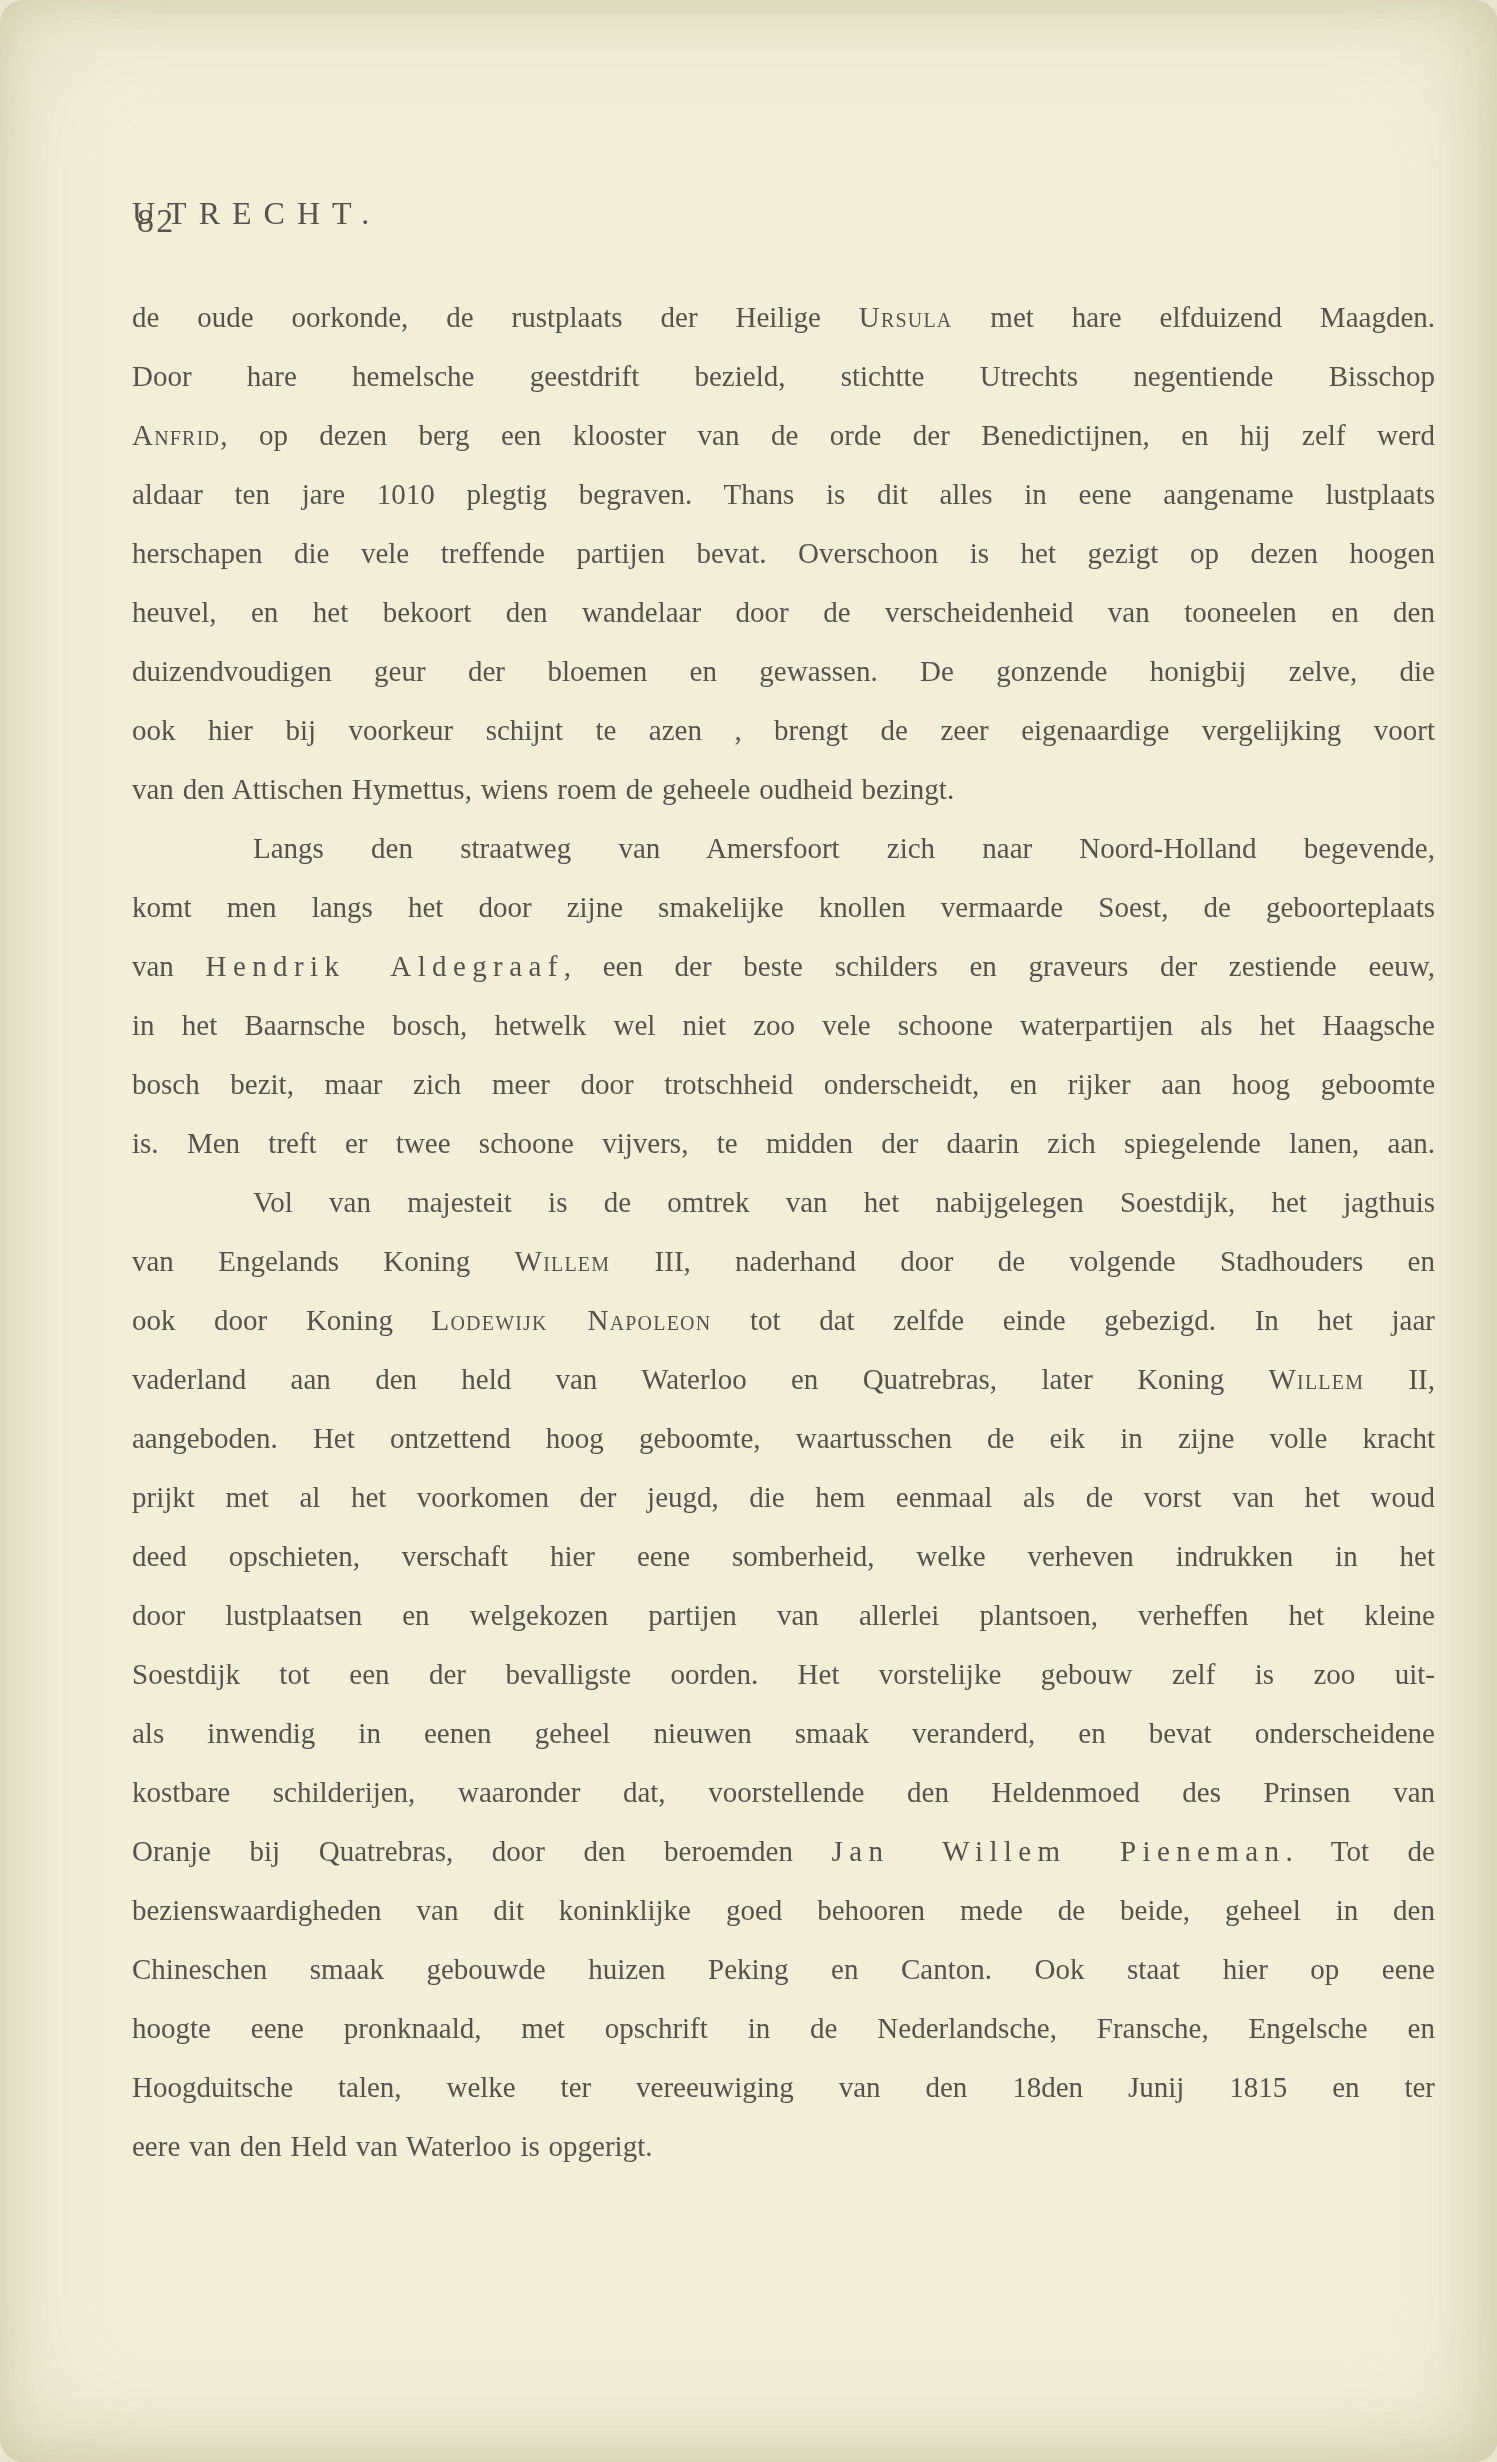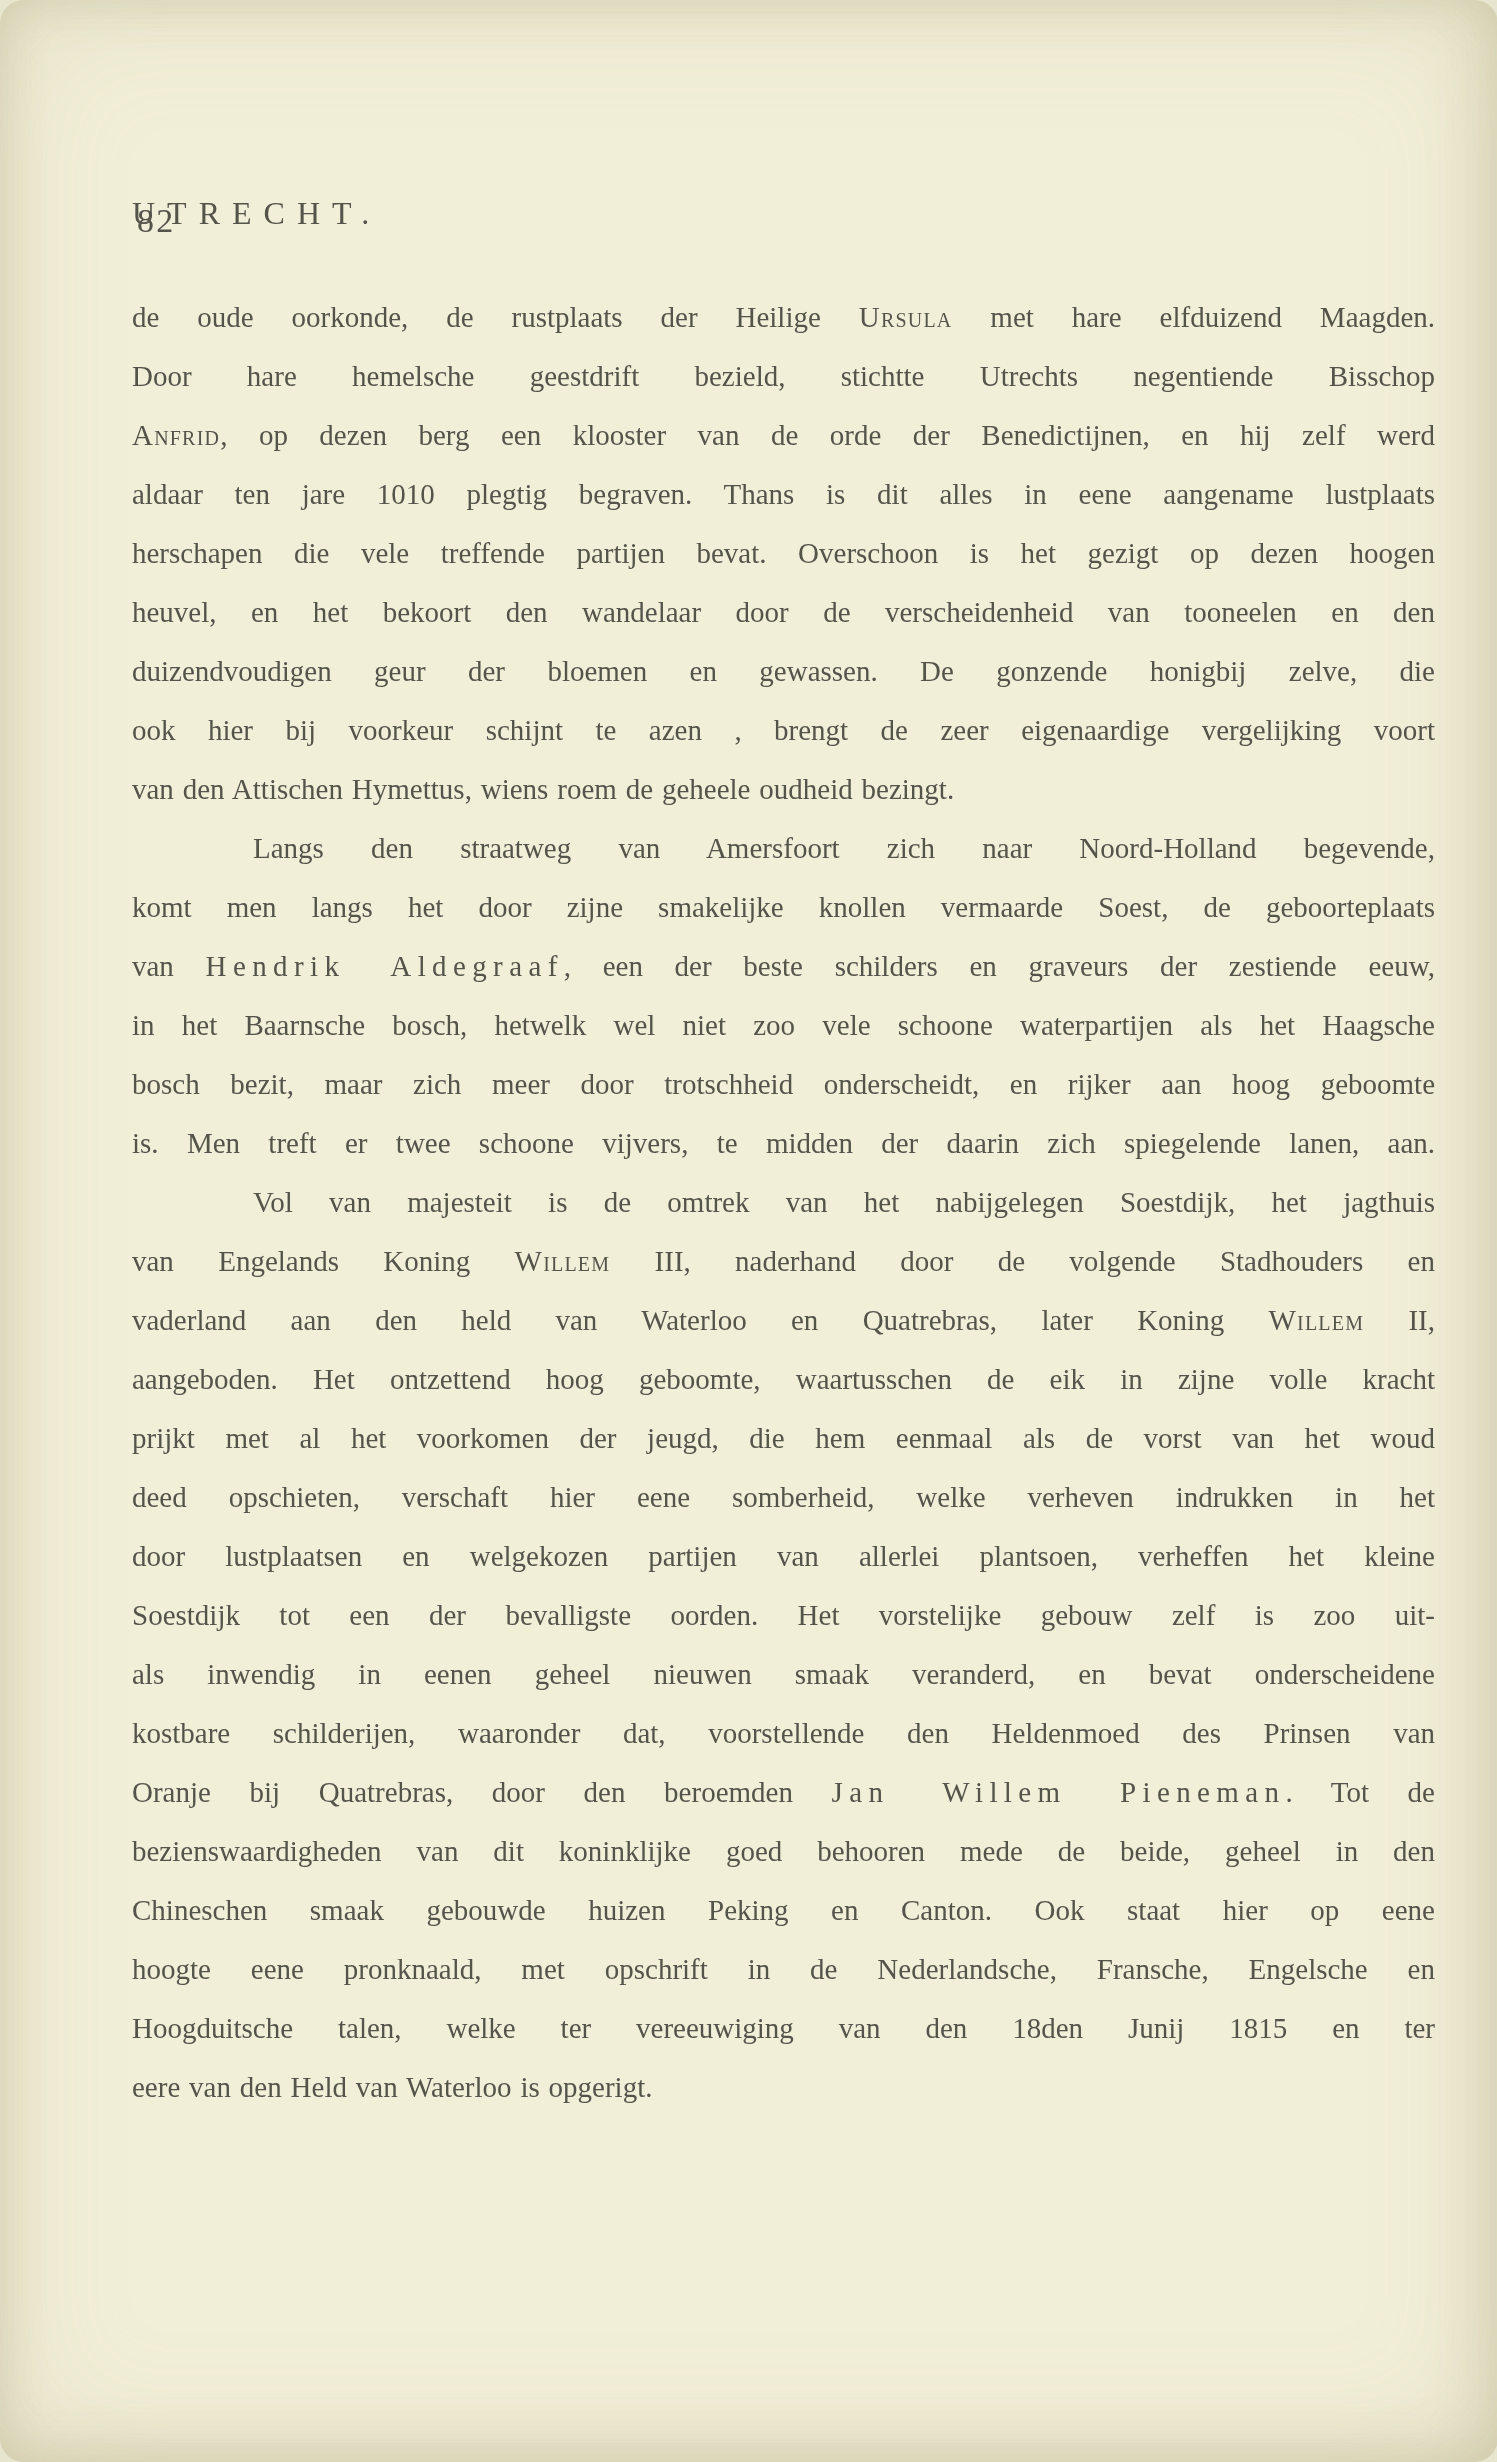--- a/index.html
+++ b/index.html
@@ -74,20 +74,21 @@
       <div class="line">ook hier bij voorkeur schijnt te azen , brengt de zeer eigenaardige vergelijking voort</div>
       <div class="line noj">van den Attischen <span class="it">Hymettus</span>, wiens roem de geheele oudheid bezingt.</div>
       <div class="line ind">Langs den straatweg van Amersfoort zich naar Noord-Holland begevende,</div>
       <div class="line">komt men langs het door zijne smakelijke knollen vermaarde <span class="it">Soest</span>, de geboorteplaats</div>
       <div class="line">van <span class="ls">Hendrik Aldegraaf</span>, een der beste schilders en graveurs der zestiende eeuw,</div>
       <div class="line">in het <span class="it">Baarnsche bosch</span>, hetwelk wel niet zoo vele schoone waterpartijen als het <span class="it">Haagsche</span></div>
       <div class="line"><span class="it">bosch</span> bezit, maar zich meer door trotschheid onderscheidt, en rijker aan hoog geboomte</div>
       <div class="line">is. Men treft er twee schoone vijvers, te midden der daarin zich spiegelende lanen, aan.</div>
       <div class="line ind">Vol van majesteit is de omtrek van het nabijgelegen <span class="it">Soestdijk</span>, het jagthuis</div>
       <div class="line">van <span class="it">Engelands</span> Koning <span class="sc">Willem</span> III, naderhand door de volgende Stadhouders en</div>
+      <div class="line">ook door Koning <span class="sc">Lodewijk Napoleon</span> tot dat zelfde einde gebezigd. In het jaar</div>
       <div class="line">vaderland aan den held van <span class="it">Waterloo</span> en <span class="it">Quatrebras</span>, later Koning <span class="sc">Willem</span> II,</div>
       <div class="line">aangeboden. Het ontzettend hoog geboomte, waartusschen de eik in zijne volle kracht</div>
       <div class="line">prijkt met al het voorkomen der jeugd, die hem eenmaal als de vorst van het woud</div>
       <div class="line">deed opschieten, verschaft hier eene somberheid, welke verheven indrukken in het</div>
       <div class="line">door lustplaatsen en welgekozen partijen van allerlei plantsoen, verheffen het kleine</div>
       <div class="line"><span class="it">Soestdijk</span> tot een der bevalligste oorden. Het vorstelijke gebouw zelf is zoo uit-</div>
       <div class="line">als inwendig in eenen geheel nieuwen smaak veranderd, en bevat onderscheidene</div>
       <div class="line">kostbare schilderijen, waaronder dat, voorstellende <span class="it">den Heldenmoed des Prinsen van</span></div>
       <div class="line"><span class="it">Oranje bij Quatrebras</span>, door den beroemden <span class="ls">Jan Willem Pieneman</span>. Tot de</div>
       <div class="line">bezienswaardigheden van dit koninklijke goed behooren mede de beide, geheel in den</div>

